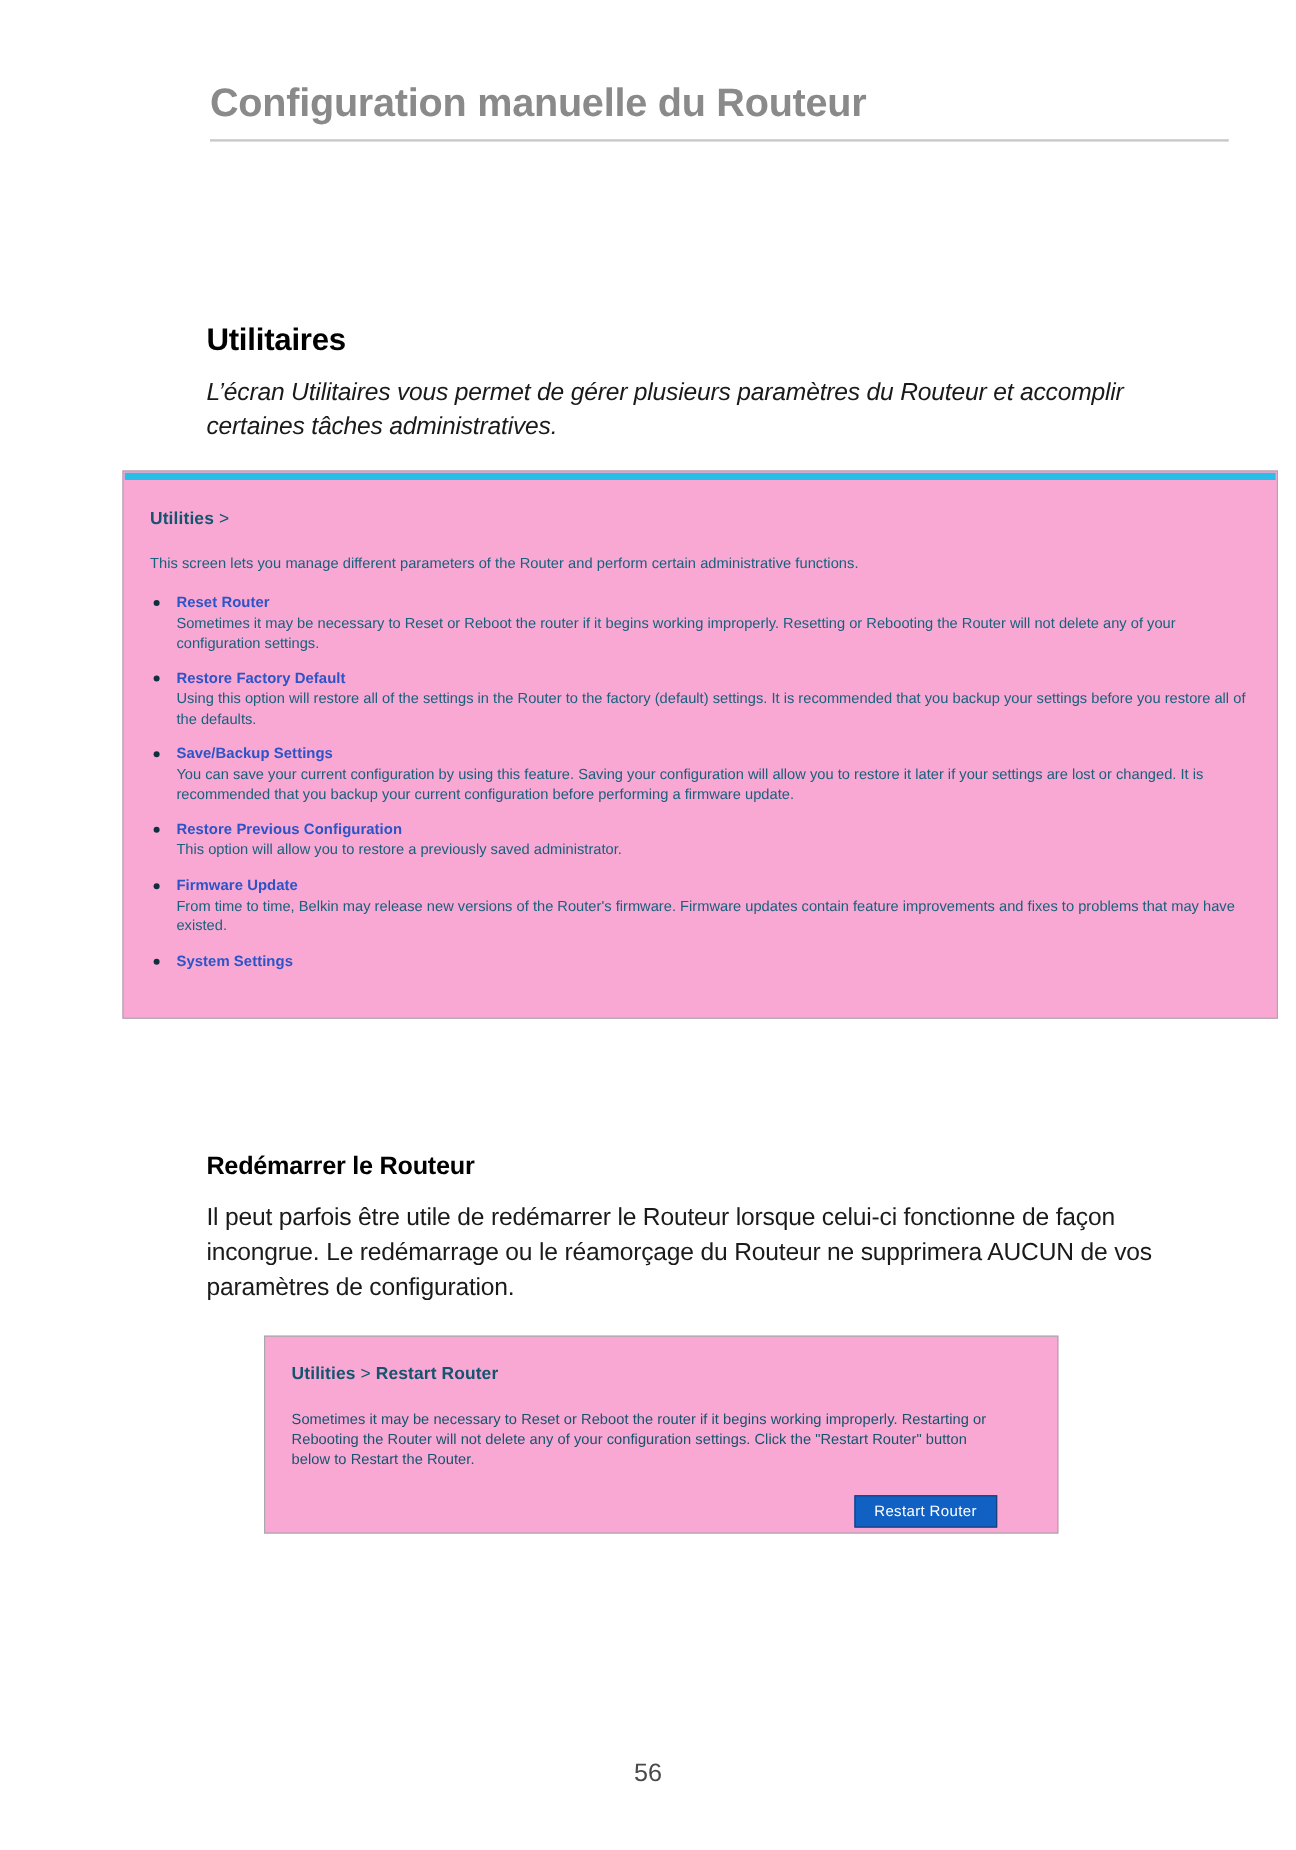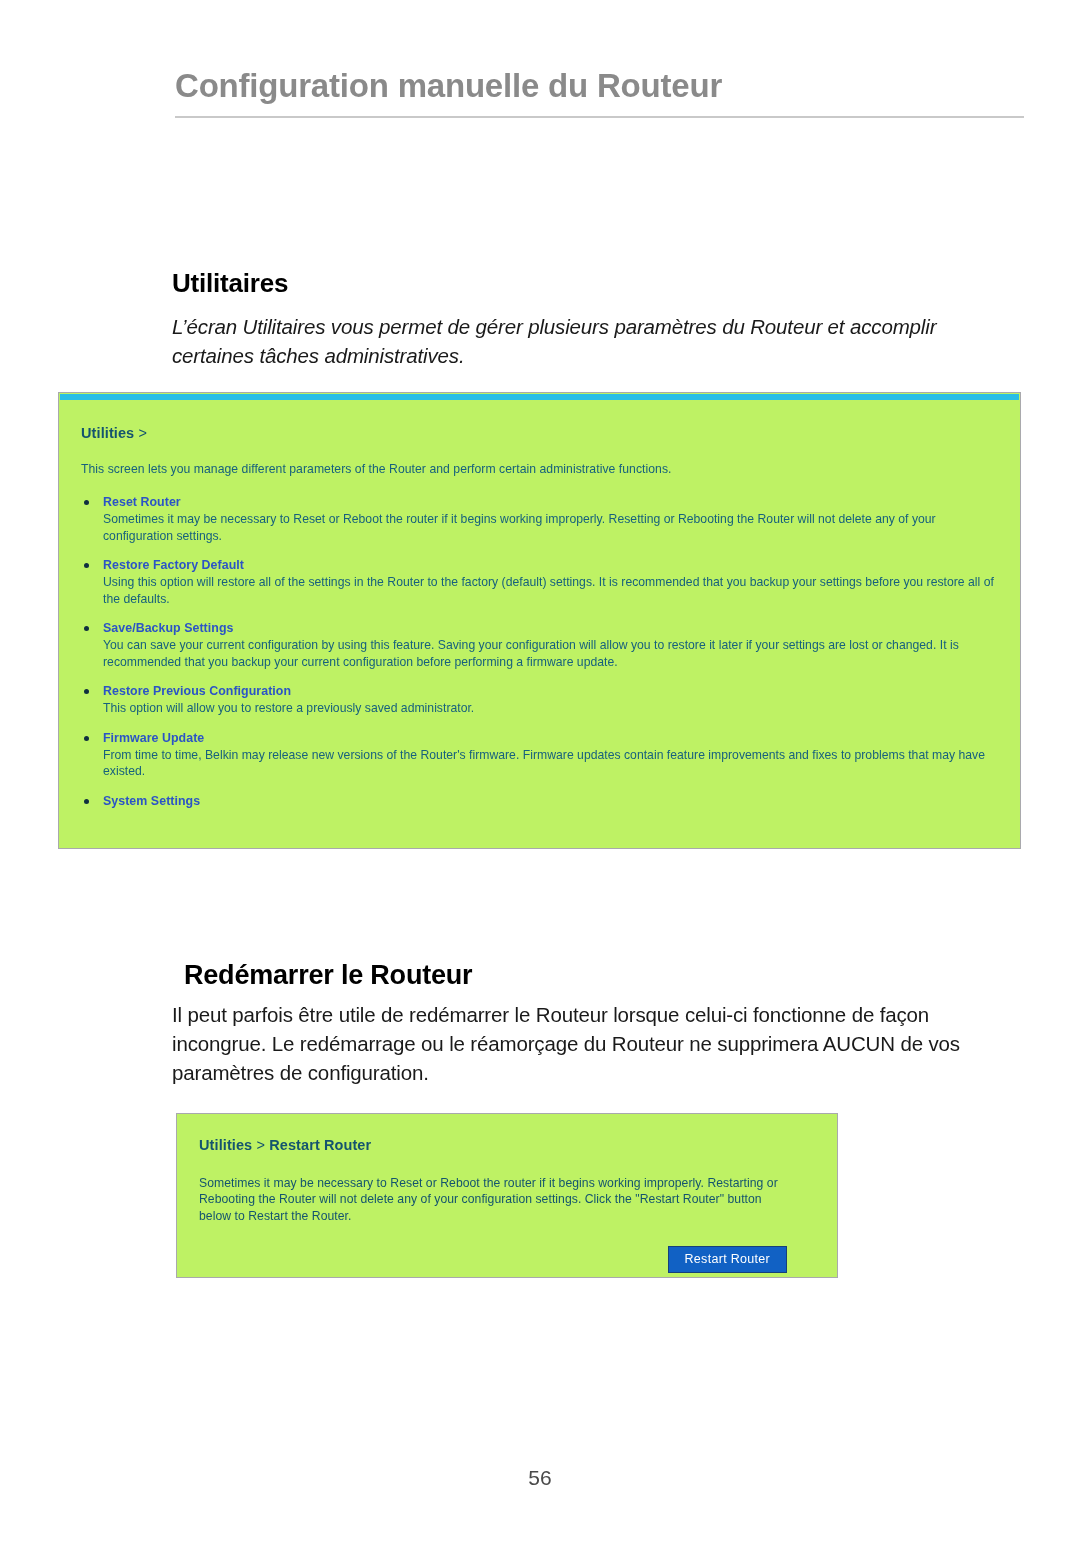--- a/index.html
+++ b/index.html
@@ -42,23 +42,23 @@
     font-weight: bold;
     color: #000000;
     letter-spacing: -0.2px;
   }
   #utilitaires-title {
     left: 172px;
     top: 268px;
     font-size: 26px;
   }
   #restart-title {
-    left: 184px;
+    left: 172px;
     top: 960px;
-    font-size: 27px;
+    font-size: 21px;
   }
   .body-copy {
     position: absolute;
     color: #1a1a1a;
     font-size: 20.5px;
     line-height: 1.42;
     letter-spacing: -0.15px;
   }
   #utilitaires-copy {
     left: 172px;
@@ -68,23 +68,24 @@
   }
   #restart-copy {
     left: 172px;
     top: 1000px;
     width: 790px;
   }
 
   
   .shot {
     position: absolute;
-    background: #bef264;
+    background: #f9a8d4;
     border: 1px solid #a9a9ad;
     box-sizing: border-box;
+    margin-left: 44px;
   }
   #shot-utilities {
     left: 58px;
     top: 392px;
     width: 963px;
     height: 457px;
   }
   #shot-utilities .topbar {
     height: 6px;
     background: #29bee6;

